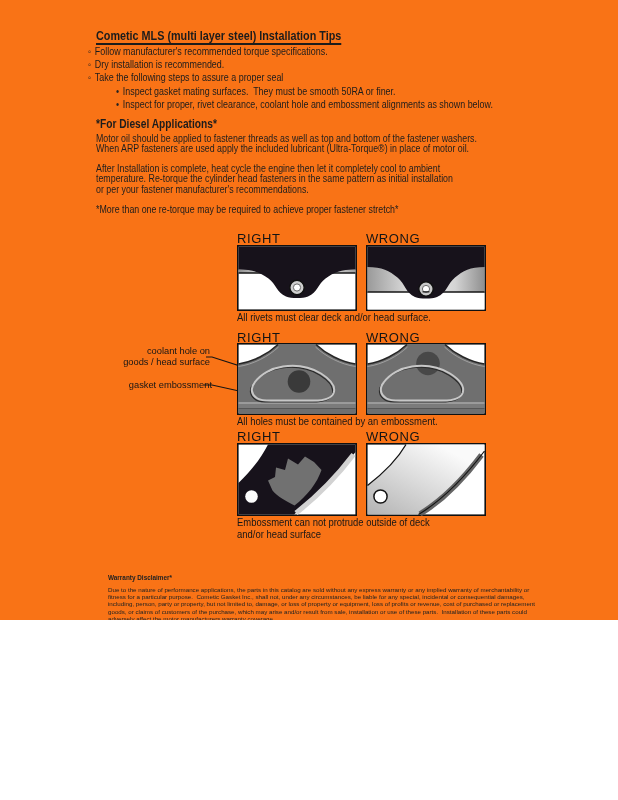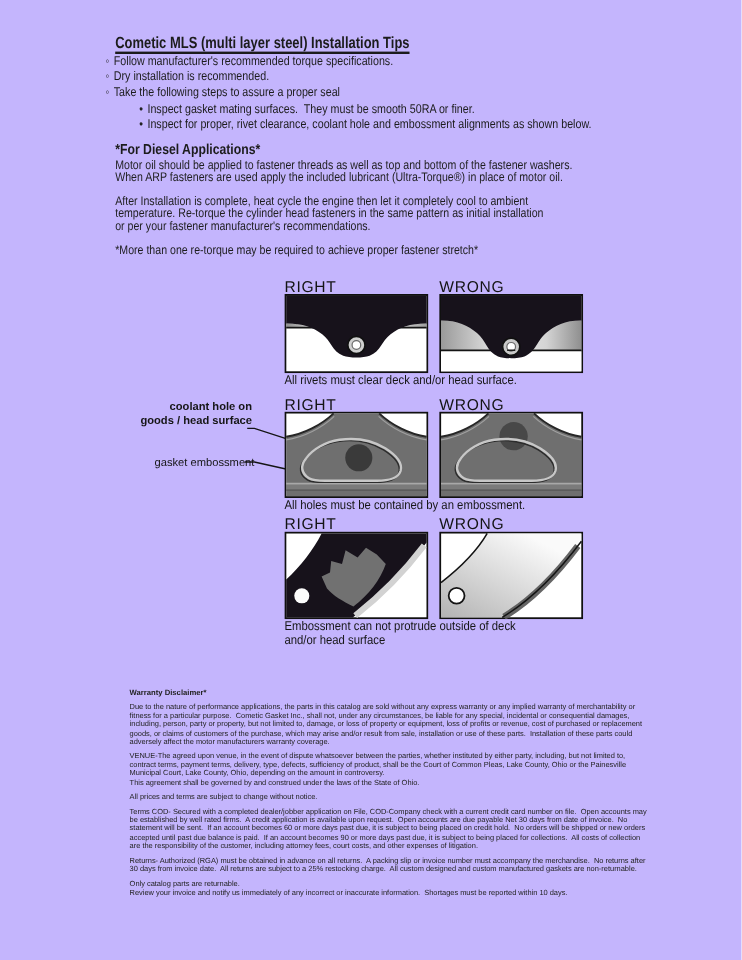--- a/index.html
+++ b/index.html
@@ -1,17 +1,17 @@
 <!DOCTYPE html>
 <html><head>
 <meta charset="utf-8">
 <style>
   html,body{margin:0;padding:0;background:#ffffff;}
   .page{
-    position:relative;width:618px;height:800px;background:#c4b5fd;
+    position:relative;width:618px;height:620px;background:#f97316;
     font-family:"Liberation Sans",sans-serif;color:#1c1c1c;overflow:hidden;
   }
   .abs{position:absolute;}
   .sx80{transform:scaleX(0.80);transform-origin:0 0;}
   .sx85{transform:scaleX(0.85);transform-origin:0 0;}
   .sx90{transform:scaleX(0.90);transform-origin:0 0;}
   .ln{white-space:pre;}
 
   
   #title{left:96px;top:28px;font-size:13.5px;font-weight:bold;white-space:nowrap;
@@ -32,21 +32,21 @@
 
   
   .rw-label{width:120px;text-align:left;font-size:13px;letter-spacing:.6px;color:#141414;}
   .cap{font-size:10.5px;line-height:11.5px;color:#161616;}
   #cap1{left:237px;top:312px;}
   #cap2{left:237px;top:416px;}
   #cap3{left:237px;top:517px;}
 
   
   .anno{font-size:9.3px;line-height:10.6px;text-align:right;color:#161616;}
-  #coolant-label{left:90px;top:334px;width:120px;font-weight:bold;}
+  #coolant-label{left:90px;top:346px;width:120px;}
   #emboss-label{left:90px;top:380px;width:122px;}
 
   
   #legal{left:108px;top:574px;width:414px;color:#222;}
   #legal .lg-head{font-size:6.4px;font-weight:bold;margin-bottom:5px;}
   #legal .lg-para{margin:0 0 0 0;padding-top:5px;font-size:6.2px;line-height:7.2px;}
   #legal .lg-para.first{padding-top:0;}
 
   #doc-code{left:387px;top:759px;font-size:15px;letter-spacing:.4px;color:#1f1f1f;white-space:nowrap;margin-top:48px;}
 

